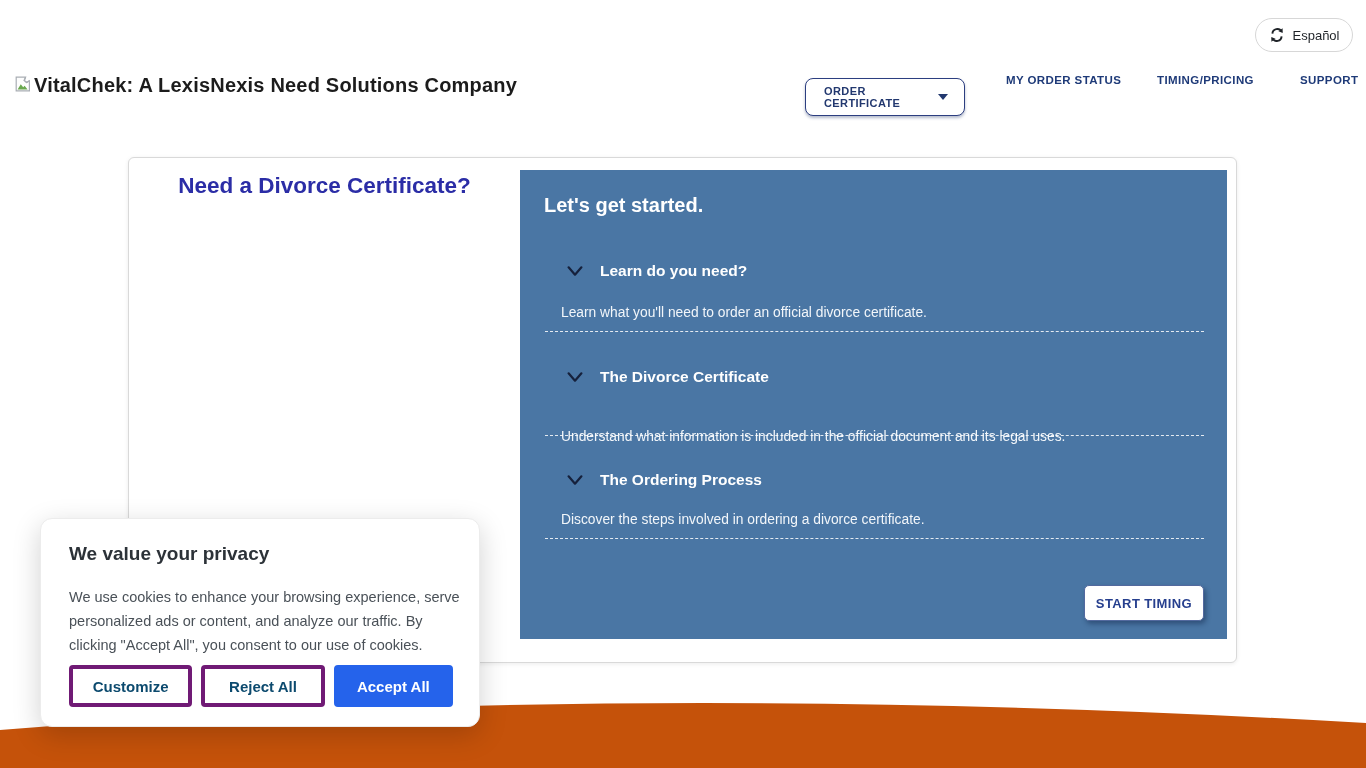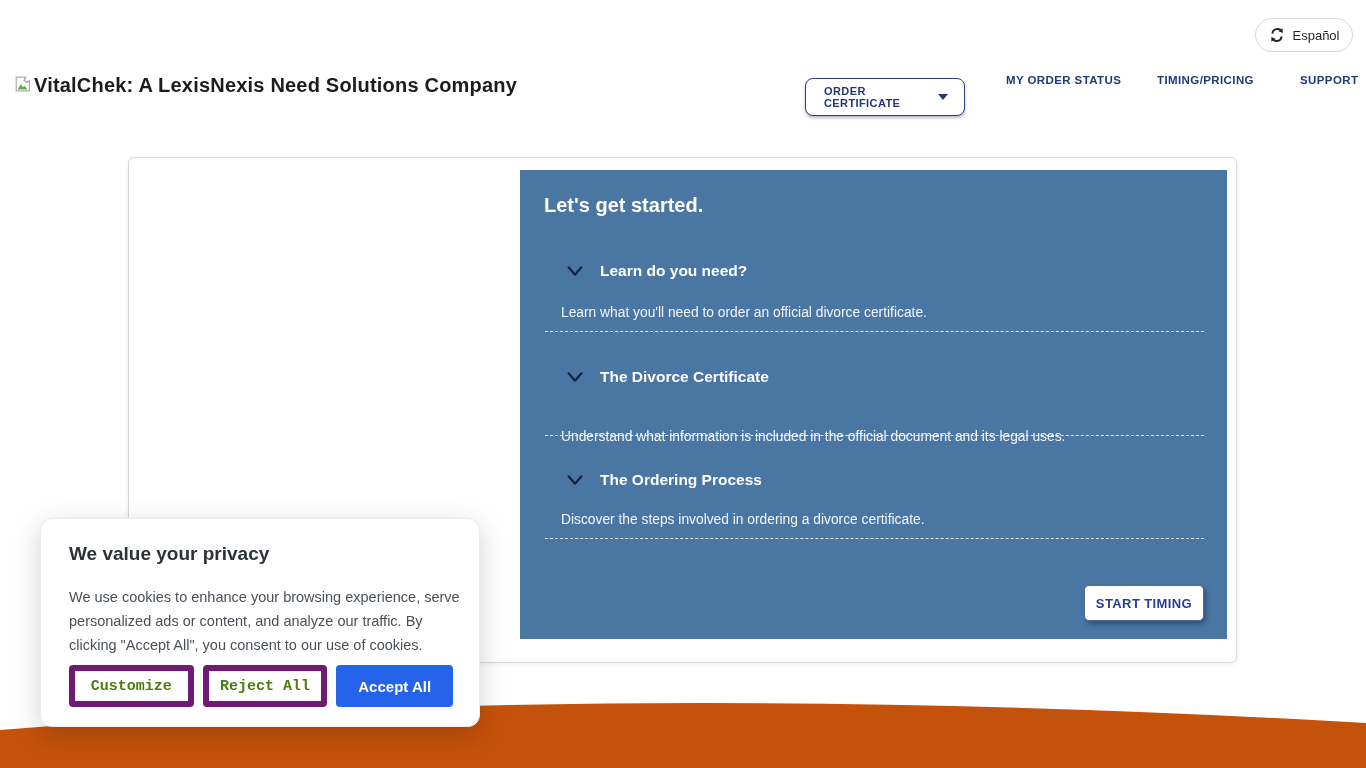--- a/index.html
+++ b/index.html
@@ -52,21 +52,21 @@
   .cookie { left: 40px; top: 518px; width: 440px; height: 209px; background: #fff;
     border-radius: 12px; border: 1px solid #ececec; box-shadow: 0 8px 28px rgba(0,0,0,0.18);
     z-index: 30; }
   .cookie-title { left: 28px; top: 24px; font-size: 19px; font-weight: 700; color: #2c3238; }
   .cookie-msg { left: 28px; top: 66px; width: 392px; font-size: 14.5px; line-height: 24px;
     color: #4a5158; }
   .cookie-btns { left: 28px; top: 146px; width: 384px; display: flex; gap: 9px; }
   .cookie-btn { flex: 1; height: 42px; border-radius: 4px; font-size: 15px; font-weight: 600;
     display: flex; align-items: center; justify-content: center; cursor: pointer;
     font-family: "Liberation Sans", sans-serif; }
-  .cookie-btn.outline { background: #fff; border: 6px solid #701a75; color: #4d7c0f; font-family: Liberation Mono, monospace; }
+  .cookie-btn.outline { background: #fff; border: 4px solid #701a75; color: #0c4a6e; }
   .cookie-btn.fill { background: #2563eb; border: 2px solid #2563eb; color: #fff; font-weight: 700; }
 
   
   .wave { left: 0; bottom: 0; width: 1366px; height: 80px; z-index: 10; }
 </style>
 </head>
 <body>
 
 <div class="abs logo">
   <span class="img-icon">
@@ -94,20 +94,21 @@
 <div class="abs order-cert-btn">
   <span class="lbl">ORDER CERTIFICATE</span>
   <span class="caret"></span>
 </div>
 
 <div class="abs nav-link" style="left:1006px;">MY ORDER STATUS</div>
 <div class="abs nav-link" style="left:1157px;">TIMING/PRICING</div>
 <div class="abs nav-link" style="left:1300px;">SUPPORT</div>
 
 <div class="abs card">
+  <div class="abs card-heading">Need a Divorce Certificate?</div>
 
   <div class="abs panel">
     <div class="abs panel-title">Let's get started.</div>
 
     <div class="abs acc-head" style="top:90px;">
       <svg width="22" height="22" viewBox="0 0 24 24">
         <polyline points="5,8 12,16 19,8" fill="none" stroke="#16213c" stroke-width="2.4" stroke-linecap="round" stroke-linejoin="round"></polyline>
       </svg>
       <span class="acc-title">Learn do you need?</span>
     </div>

